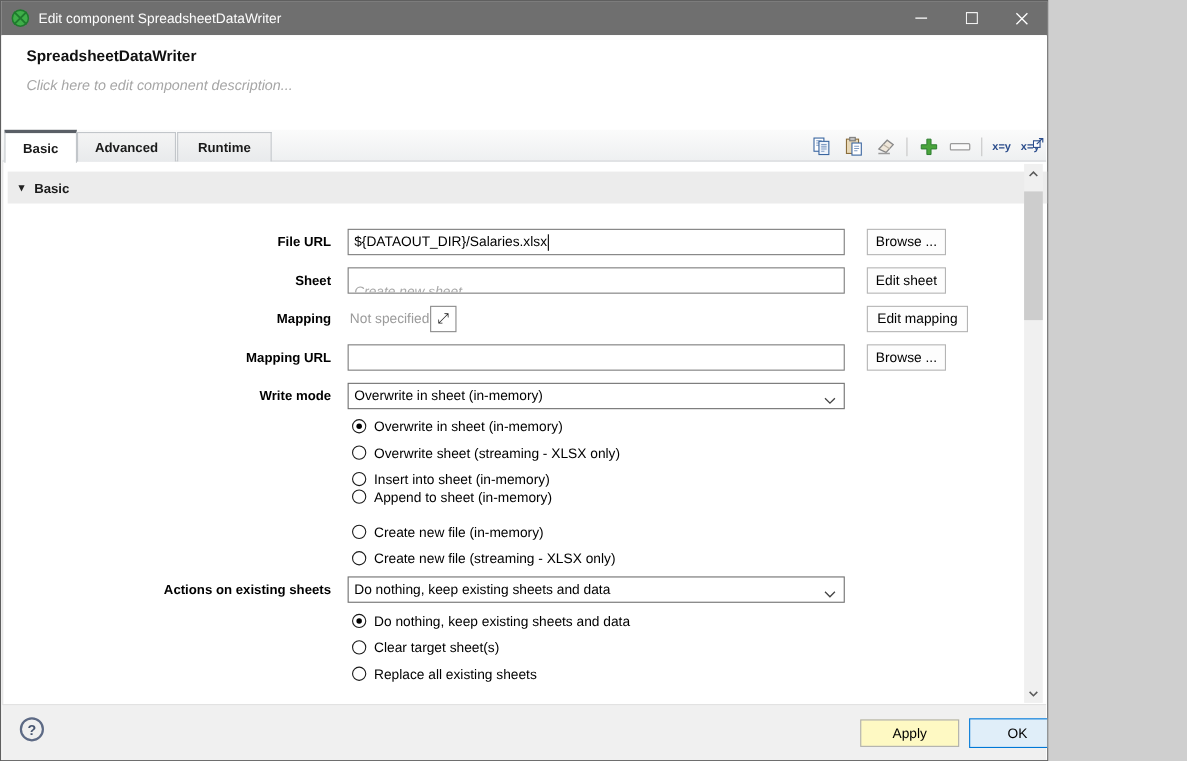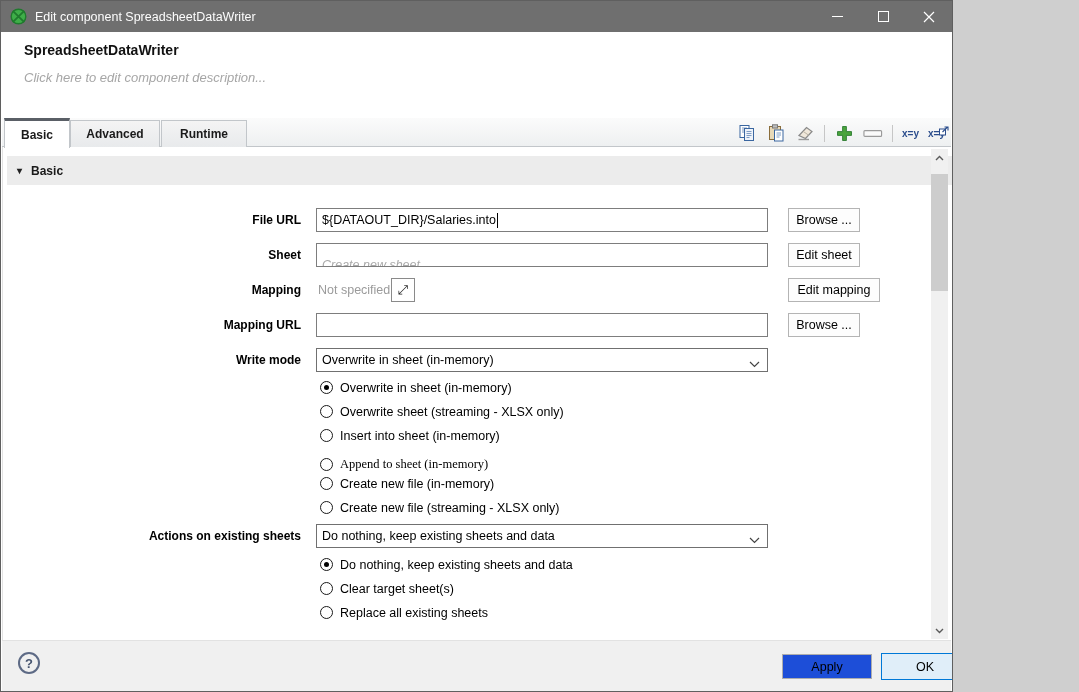--- a/index.html
+++ b/index.html
@@ -86,21 +86,21 @@
   .sb-btn { position:absolute; left:0; width:17px; height:17px; display:flex; align-items:center; justify-content:center; }
   .sb-thumb { position:absolute; left:0; top:25px; width:17px; height:117px; background:#cdcdcd; }
   
   .footer { position:absolute; bottom:0; left:1px; right:1px; height:51px; background:#f0f0f0; border-top:1px solid #e2e2e2; }
   .help-circle {
     position:absolute; left:16px; top:11px; width:22px; height:22px; border-radius:50%;
     border:2px solid #5d6a85; color:#46546f; display:flex; align-items:center; justify-content:center;
     font-size:13px; font-weight:bold;
   }
   .btn {
-    position:absolute; top:13px; height:25px; background:#1d4ed8; border:1px solid #adadad;
+    position:absolute; top:13px; height:25px; background:#fef9c3; border:1px solid #adadad;
     font-size:12.5px; color:#000; display:flex; align-items:center; justify-content:center;
   }
   .btn.primary { top:12px; height:27px; background:#e0eef9; border:1px solid #0078d7; }
   .cursor { position:absolute; left:955px; top:664px; z-index:10; pointer-events:none; }
 </style>
 </head>
 <body>
 
 <div class="window">
 
@@ -213,21 +213,21 @@
 
   <div class="content">
 
     <div class="section-header">
       <span class="tri">▾</span>
       <span>Basic</span>
     </div>
 
     <div class="form-label" style="top:66px;">File URL</div>
     <div class="textbox" style="top:61px;">
-      <span>${DATAOUT_DIR}/Salaries.into</span>
+      <span>${DATAOUT_DIR}/Salaries.xlsx</span>
         <span class="caret"></span>
     </div>
     <div class="field-btn" style="top:61px; width:72px;">Browse ...</div>
 
     <div class="form-label" style="top:101px;">Sheet</div>
     <input class="textbox" style="top: 96px;" placeholder="Create new sheet">
     <div class="field-btn" style="top:96px; width:72px;">Edit sheet</div>
 
     <div class="form-label" style="top:136px;">Mapping</div>
     <span class="muted" style="top:136px;">Not specified</span>
@@ -255,21 +255,21 @@
       <span class="radio-label">Overwrite in sheet (in-memory)</span>
     </label>
     <label class="radio-row" style="top:257px;">
       <span class="radio"></span>
       <span class="radio-label">Overwrite sheet (streaming - XLSX only)</span>
     </label>
     <label class="radio-row" style="top:281px;">
       <span class="radio"></span>
       <span class="radio-label">Insert into sheet (in-memory)</span>
     </label>
-    <label class="radio-row" style="top:310px;font-family:Liberation Serif, serif;">
+    <label class="radio-row" style="top:297px;">
       <span class="radio"></span>
       <span class="radio-label">Append to sheet (in-memory)</span>
     </label>
     <label class="radio-row" style="top:329px;">
       <span class="radio"></span>
       <span class="radio-label">Create new file (in-memory)</span>
     </label>
     <label class="radio-row" style="top:353px;">
       <span class="radio"></span>
       <span class="radio-label">Create new file (streaming - XLSX only)</span>

